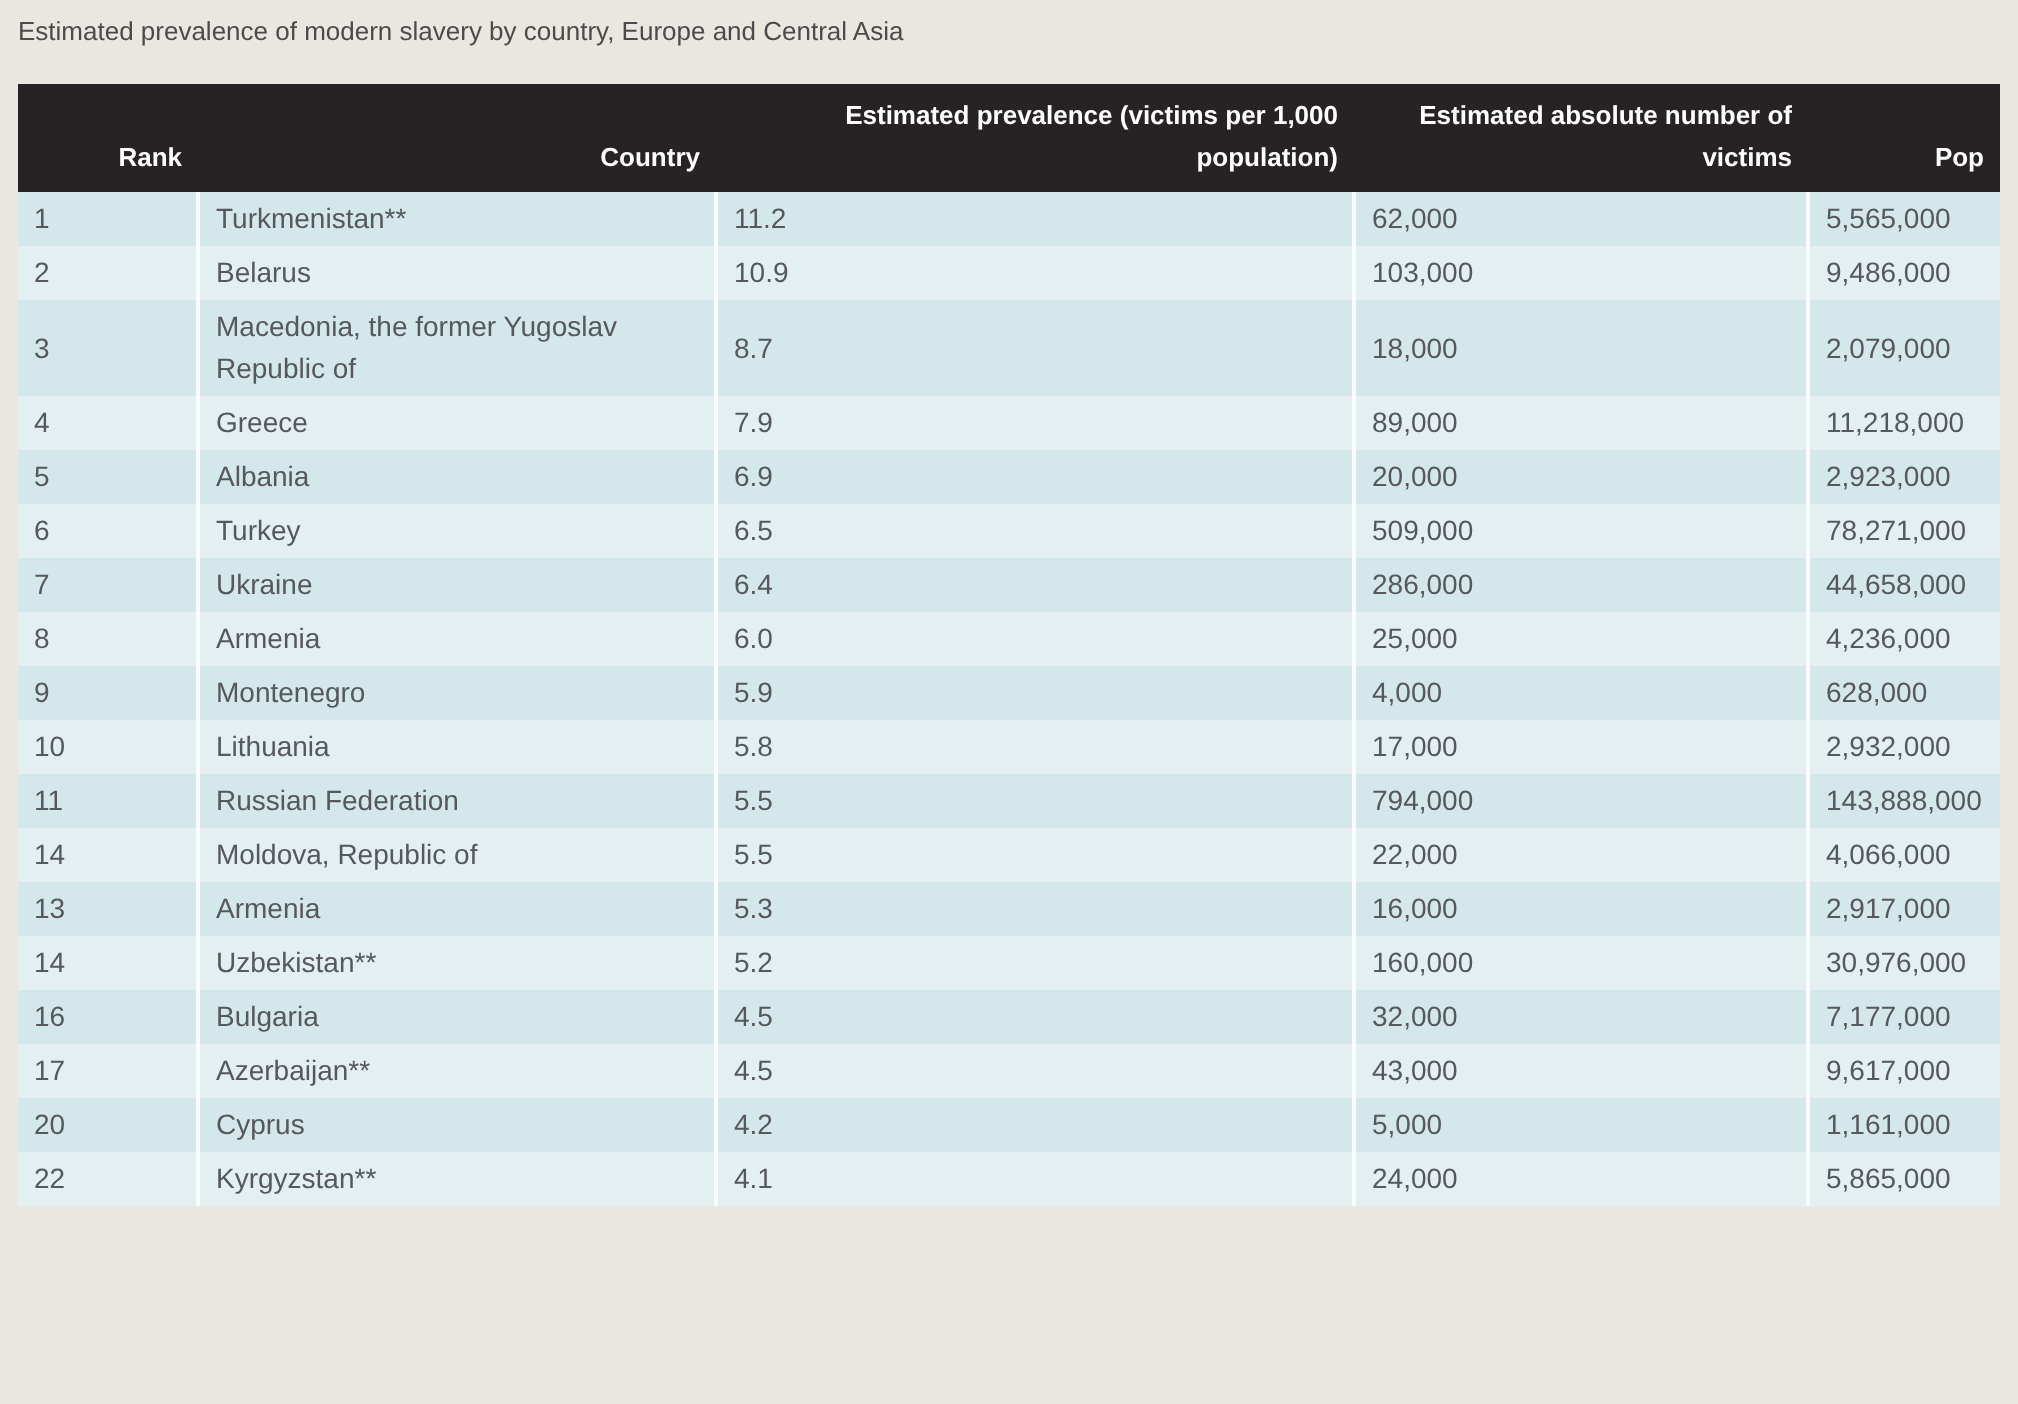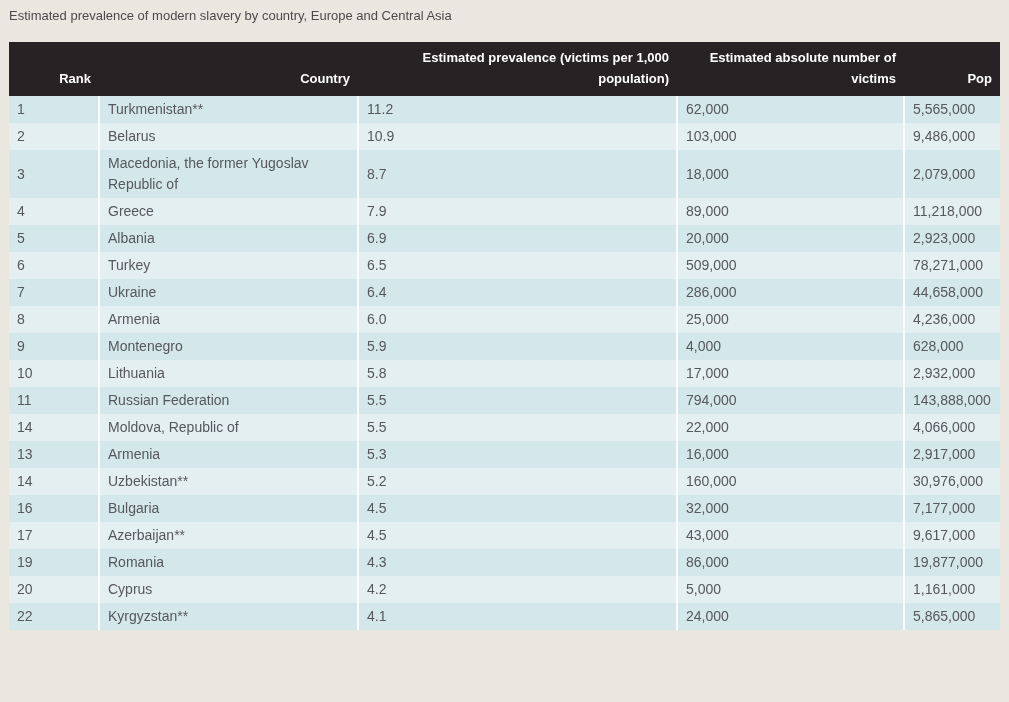--- a/index.html
+++ b/index.html
@@ -212,27 +212,20 @@
 
   <tr>
     <td>17</td>
     <td>Azerbaijan**</td>
     <td>4.5</td>
     <td>43,000</td>
     <td>9,617,000</td>
   </tr>
 
 
-  <tr>
-    <td>19</td>
-    <td>Romania</td>
-    <td>4.3</td>
-    <td>86,000</td>
-    <td>19,877,000</td>
-  </tr>
 
   <tr>
     <td>20</td>
     <td>Cyprus</td>
     <td>4.2</td>
     <td>5,000</td>
     <td>1,161,000</td>
   </tr>
 
 

